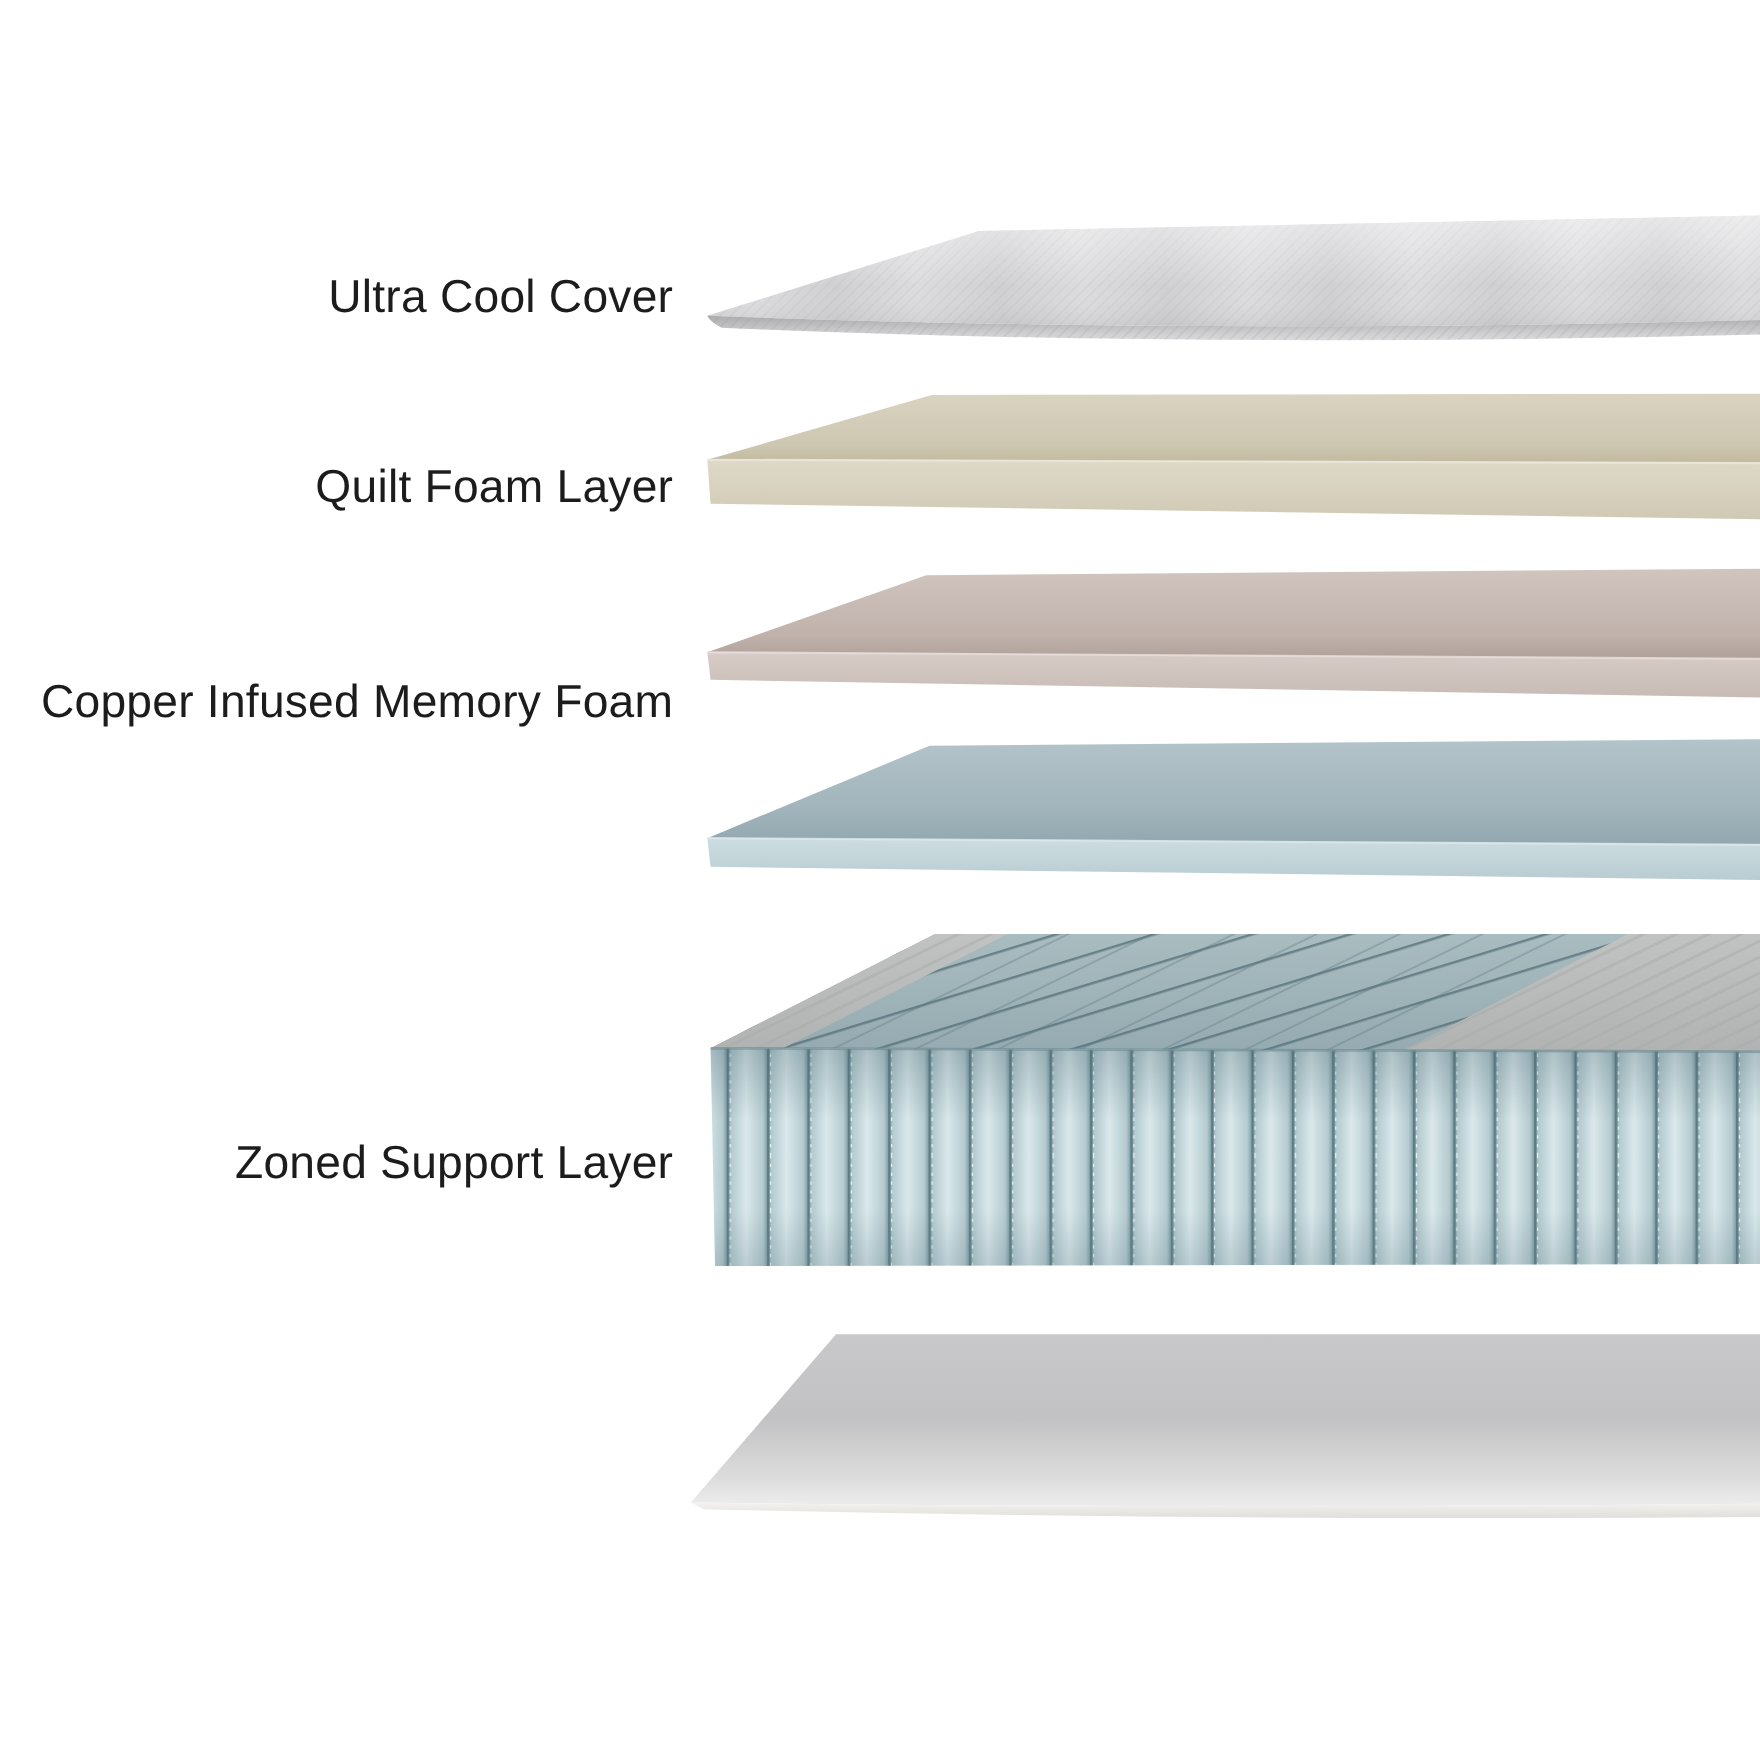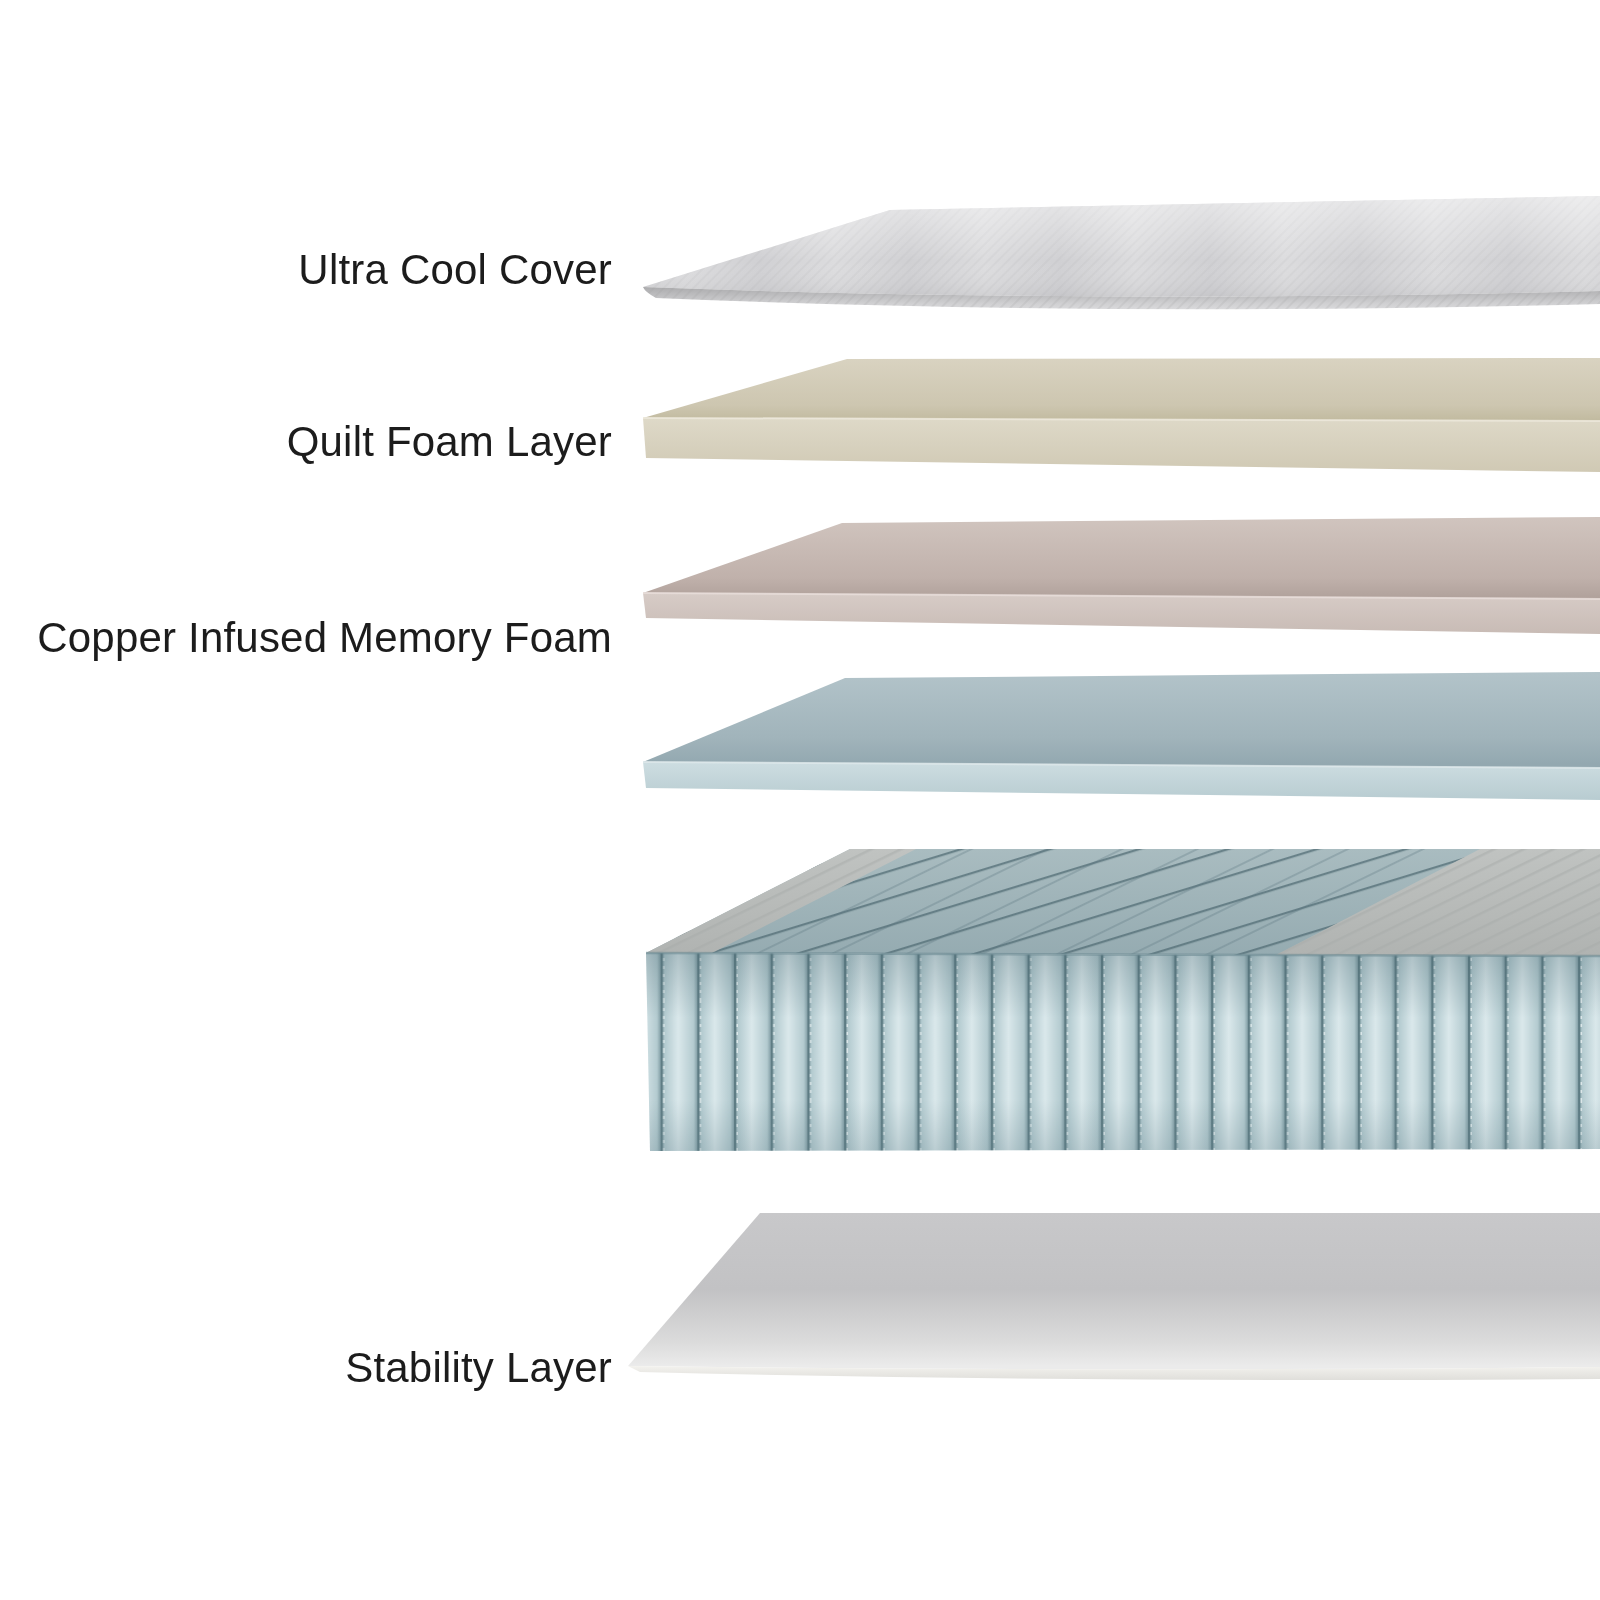--- a/index.html
+++ b/index.html
@@ -183,14 +183,14 @@
 
     <g>
       <path d="M628 1366 L760 1213 L1600 1213 L1600 1367 Q1100 1372 628 1366 Z" fill="url(#stabilityTopGrad)"></path>
       <path d="M628 1366 Q1100 1372 1600 1367 L1600 1379 Q1100 1383 640 1372 Z" fill="url(#stabilityEdgeGrad)"></path>
     </g>
   </svg>
 
   <div class="layer-label lbl-1">Ultra Cool Cover</div>
   <div class="layer-label lbl-2">Quilt Foam Layer</div>
   <div class="layer-label lbl-3">Copper Infused Memory Foam</div>
-  <div class="layer-label lbl-6">Stability Layer</div>
+  <div class="layer-label lbl-5">Zoned Support Layer</div>
 </div>
 
 </body></html>

